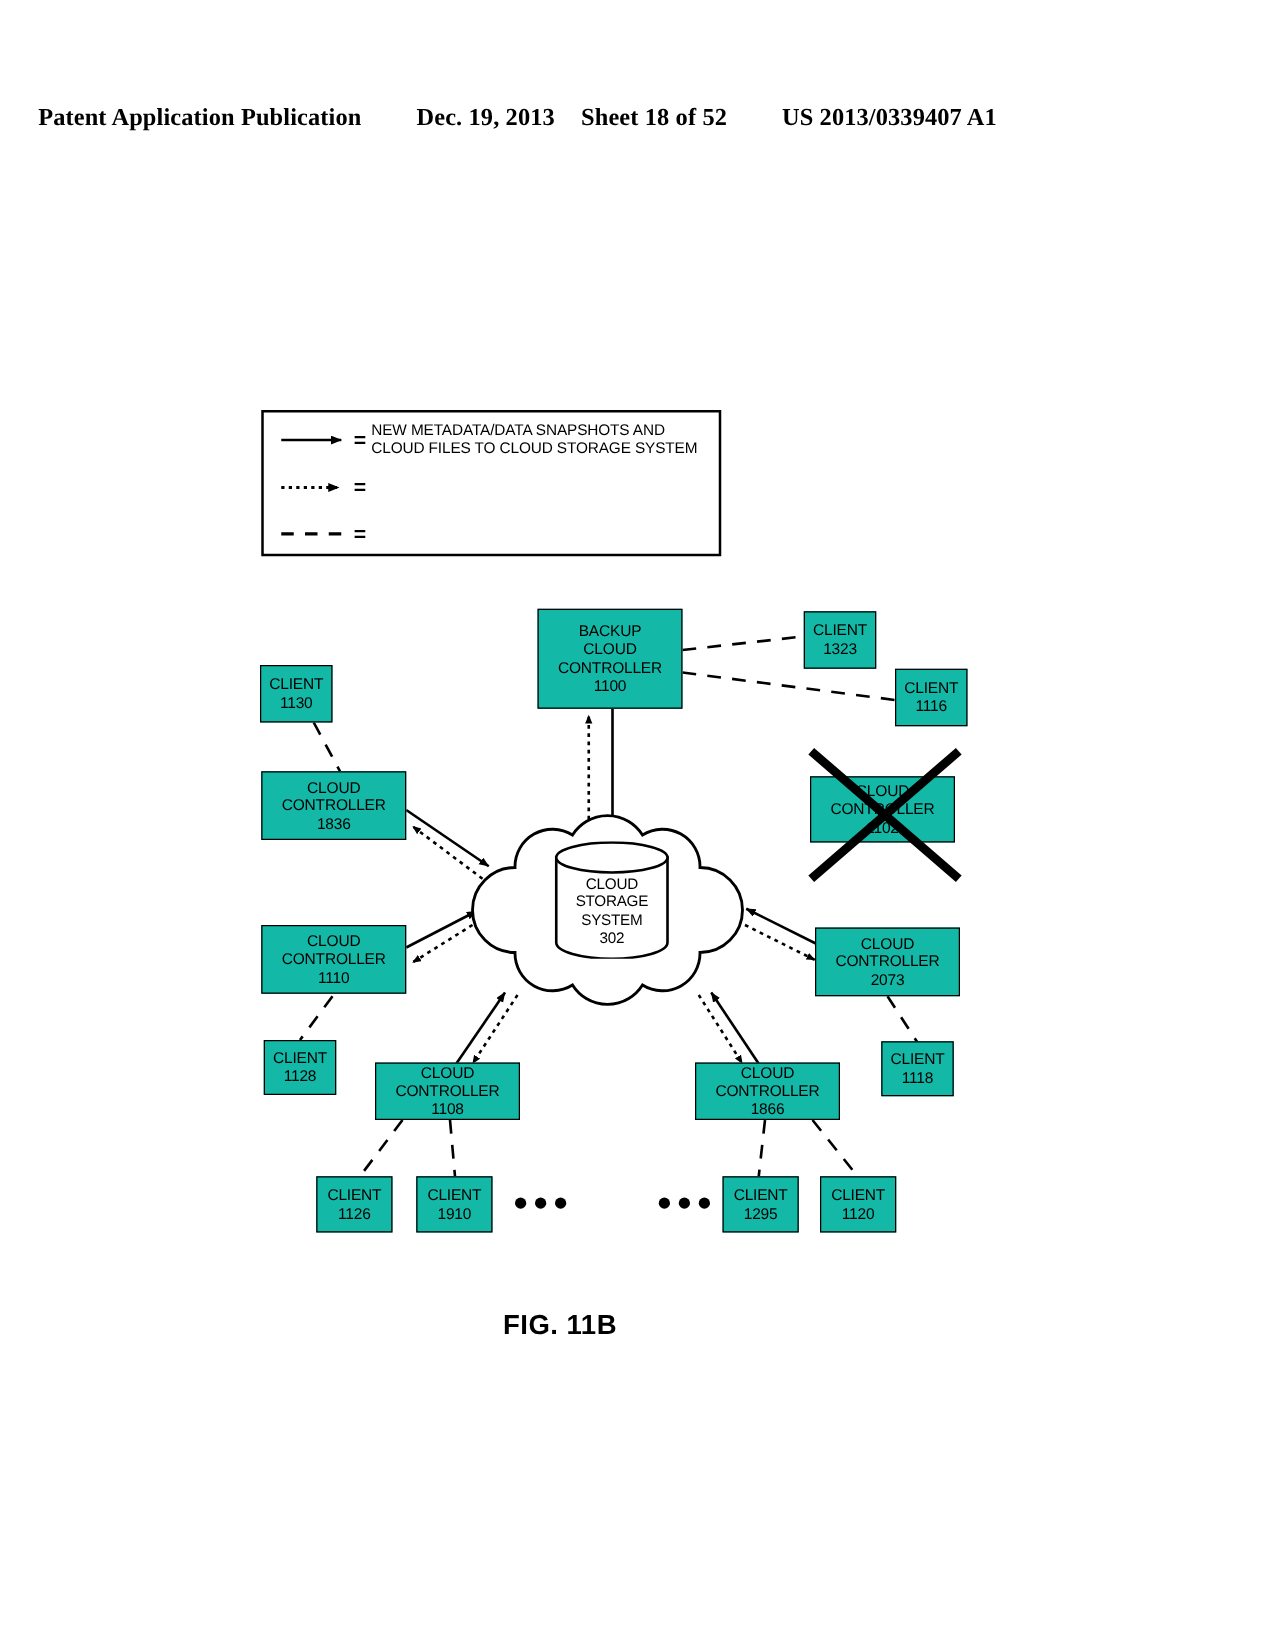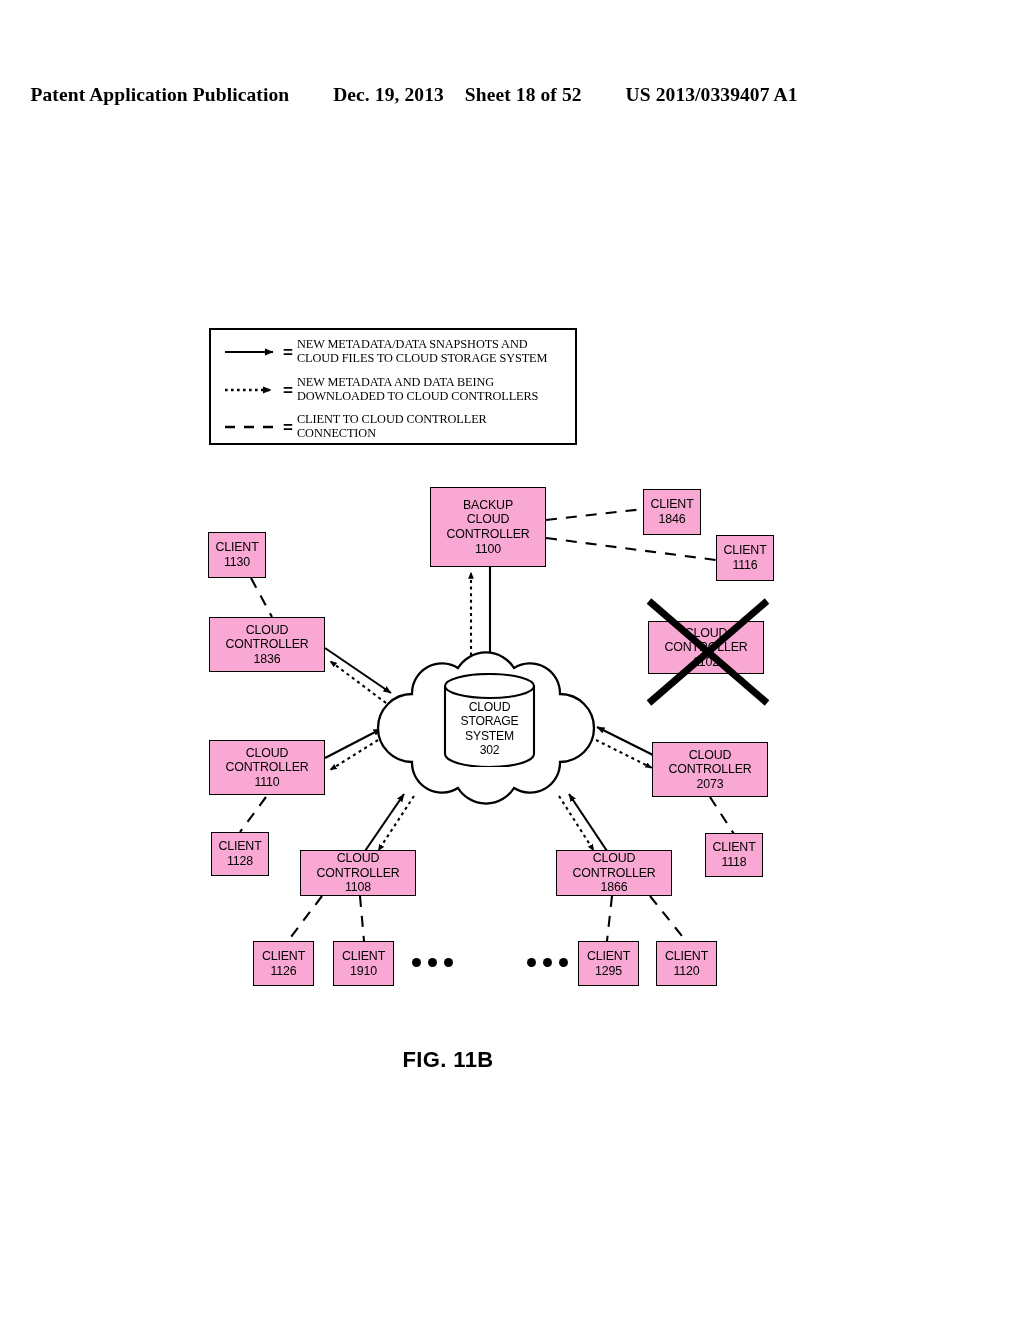--- a/index.html
+++ b/index.html
@@ -74,29 +74,28 @@
     line-height: 1;
   }
   .legend-row .txt {
     position: absolute;
     left: 86px; top: 50%;
     transform: translateY(-52%);
     font-size: 12.3px;
     line-height: 14.2px;
     letter-spacing: -0.1px;
     white-space: pre-line;
-    font-family: Liberation Serif, serif;
   }
 
   
   .node {
     position: absolute;
     border: 1.6px solid #000;
     box-sizing: border-box;
-    background: #f9a8d4;
+    background: #14b8a6;
     display: flex;
     flex-direction: column;
     align-items: center;
     justify-content: center;
     text-align: center;
     font-size: 12.4px;
     line-height: 14.6px;
     letter-spacing: -0.15px;
     z-index: 3;
   }
@@ -240,31 +239,27 @@
     <div class="legend-row" style="top:40px;">
       <svg class="sym" viewBox="0 0 62 39">
         <defs>
           <marker id="lg-a2" markerWidth="10" markerHeight="10" refX="8.4" refY="3.6" orient="auto" markerUnits="userSpaceOnUse">
             <path d="M0,0 L9,3.6 L0,7.2 z" fill="#000"></path>
           </marker>
         </defs>
         <path d="M2,20 L48,20" stroke="#000" stroke-width="2.3" fill="none" stroke-dasharray="2.6,3.4" marker-end="url(#lg-a2)"></path>
       </svg>
       <span class="eq">=</span>
-      <span class="txt">NEW METADATA AND DATA BEING
-DOWNLOADED TO CLOUD CONTROLLERS</span>
     </div>
 
     <div class="legend-row" style="top:77px;">
       <svg class="sym" viewBox="0 0 62 39">
         <path d="M2,20 L58,20" stroke="#000" stroke-width="2.6" fill="none" stroke-dasharray="10,9"></path>
       </svg>
       <span class="eq">=</span>
-      <span class="txt">CLIENT TO CLOUD CONTROLLER
-CONNECTION</span>
     </div>
   </div>
 
   <svg id="cloud-shape" viewBox="0 0 236 156">
     <path d="M44,44
              A30,30 0 0,1 90,18
              A33,33 0 0,1 146,18
              A30,30 0 0,1 192,44
              A26,26 0 0,1 192,112
              A30,30 0 0,1 146,138
@@ -291,21 +286,21 @@
     <span class="ln">1100</span>
   </div>
 
   <div class="node" style="left:208px; top:532px; width:58px; height:46px;">
     <span class="ln">CLIENT</span>
     <span class="ln">1130</span>
   </div>
 
   <div class="node" style="left:643px; top:489px; width:58px; height:46px;">
     <span class="ln">CLIENT</span>
-    <span class="ln">1846</span>
+    <span class="ln">1323</span>
   </div>
 
   <div class="node" style="left:716px; top:535px; width:58px; height:46px;">
     <span class="ln">CLIENT</span>
     <span class="ln">1116</span>
   </div>
 
   <div class="node" style="left:648px; top:621px; width:116px; height:53px;">
     <span class="ln">CLOUD</span>
     <span class="ln">CONTROLLER</span>

